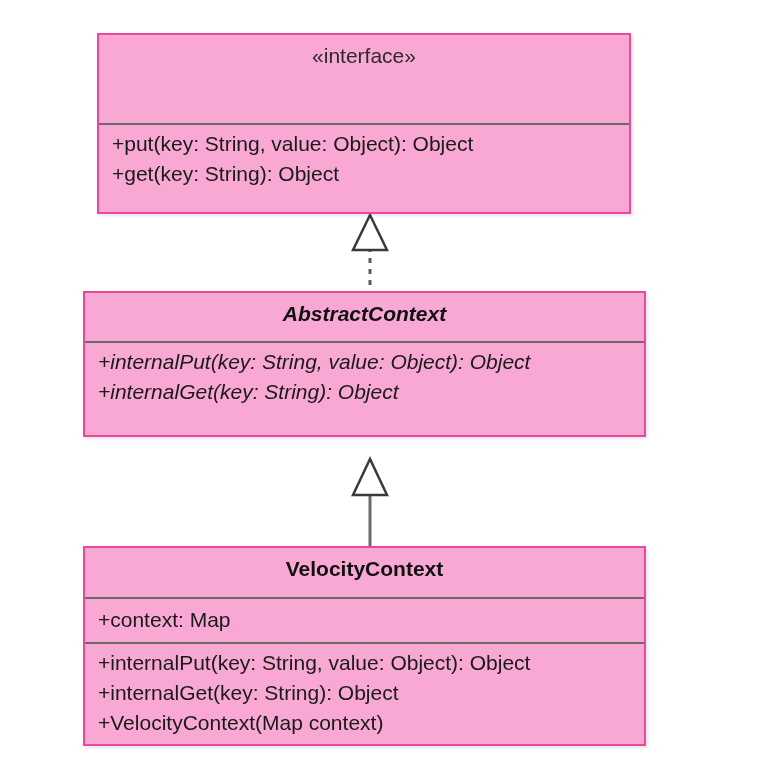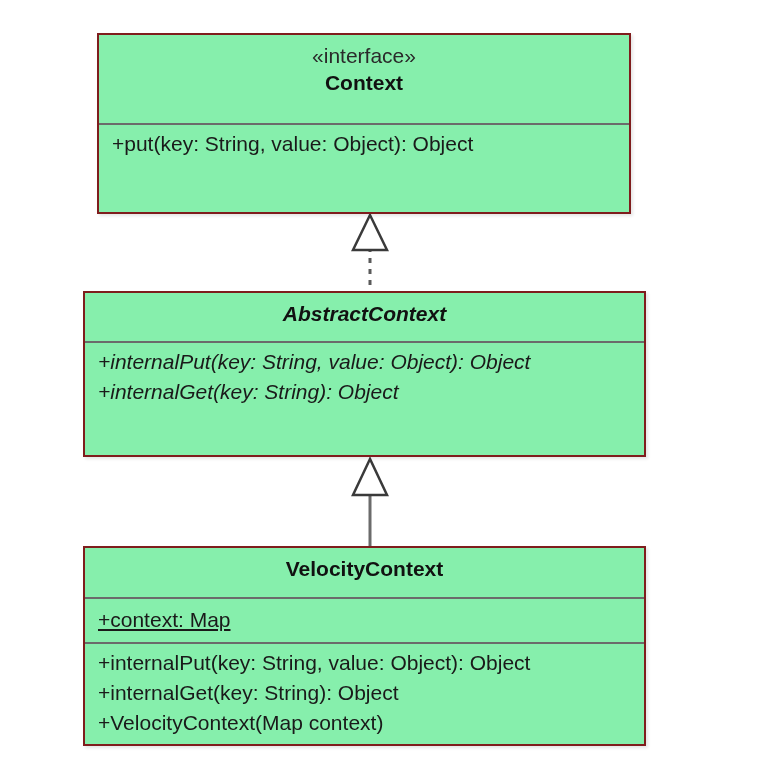--- a/index.html
+++ b/index.html
@@ -20,22 +20,22 @@
   #diagram-canvas {
     position: absolute;
     inset: 0;
     width: 760px;
     height: 774px;
   }
 
   
   .uml-class {
     position: absolute;
-    background: #86efac;
-    border: 2px solid #7f1d1d;
+    background: #f9a8d4;
+    border: 2px solid #ec4899;
     box-sizing: border-box;
     box-shadow: 2px 2px 3px rgba(0,0,0,0.10);
     z-index: 2;
   }
 
   .uml-compartment {
     box-sizing: border-box;
     position: relative;
   }
   .uml-compartment + .uml-compartment {
@@ -87,34 +87,34 @@
     width: 534px;
     height: 181px;
   }
   #class-context .cmp-header   { height: 72px; }
   #class-context .cmp-members  { height: 105px; margin-top: 16px; }
 
   #class-abstractcontext {
     left: 83px;
     top: 291px;
     width: 563px;
-    height: 166px;
+    height: 146px;
   }
   #class-abstractcontext .cmp-header    { height: 48px; }
   #class-abstractcontext .cmp-attrs     { height: 45px; }
   #class-abstractcontext .cmp-ops       { height: 69px; }
 
   #class-velocitycontext {
     left: 83px;
     top: 546px;
     width: 563px;
     height: 200px;
   }
   #class-velocitycontext .cmp-header  { height: 49px; text-align: center; }
-  #class-velocitycontext .cmp-attrs   { height: 45px; text-decoration: underline; }
+  #class-velocitycontext .cmp-attrs   { height: 45px; }
   #class-velocitycontext .cmp-ops     { height: 102px; }
 
   #class-abstractcontext .cmp-attrs .member,
   #class-velocitycontext .cmp-attrs .member { line-height: 36px; padding-top: 0; }
   #class-abstractcontext .cmp-attrs,
   #class-velocitycontext .cmp-attrs { padding-top: 3px; }
 
   
   .connector-svg {
     position: absolute;
@@ -152,24 +152,24 @@
   }
 </style>
 </head>
 <body>
 
 <div id="diagram-canvas">
 
   <div class="uml-class" id="class-context">
     <div class="uml-compartment cmp-header">
       <div class="stereotype">«interface»</div>
-      <div class="class-name">Context</div>
     </div>
     <div class="uml-compartment cmp-members cmp-ops">
       <div class="member">+put(key: String, value: Object): Object</div>
+      <div class="member">+get(key: String): Object</div>
     </div>
   </div>
 
   <svg class="connector-svg" id="connector-realization" viewBox="0 0 80 86">
     <line class="conn-line-dashed" x1="40" y1="86" x2="40" y2="40"></line>
     <polygon class="conn-arrowhead" points="40,5 23,40 57,40"></polygon>
   </svg>
 
   <div class="uml-class" id="class-abstractcontext">
     <div class="uml-compartment cmp-header">

